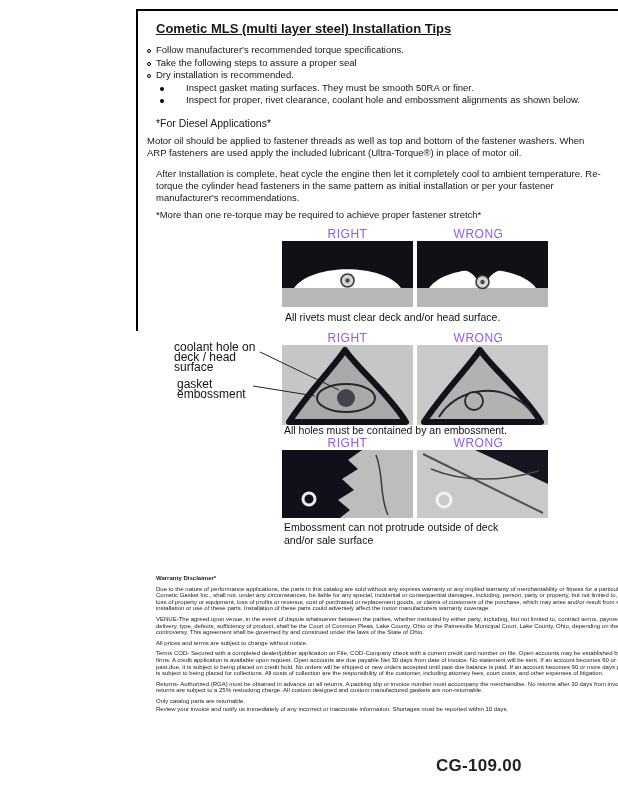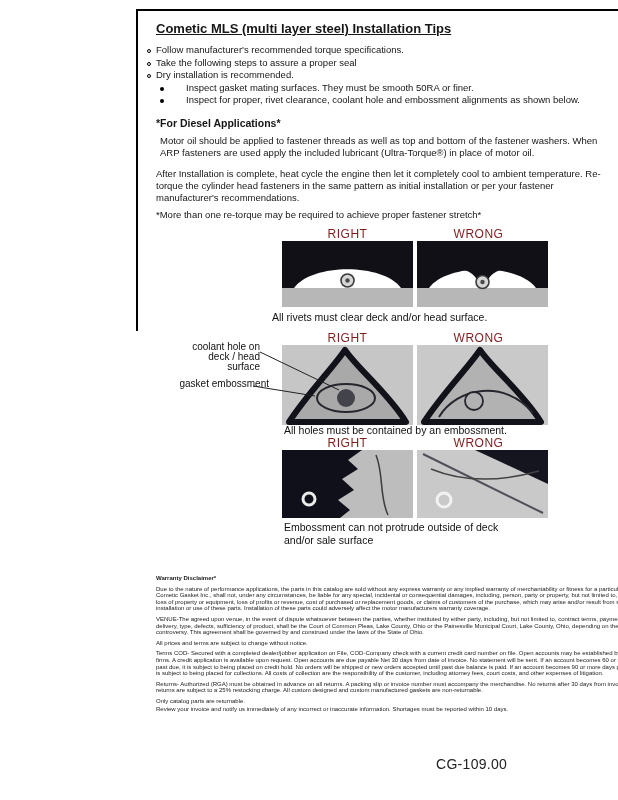--- a/index.html
+++ b/index.html
@@ -11,37 +11,37 @@
   .border-line { background:#000; }
 
   .title { font-size:13px; font-weight:bold; text-decoration:underline; white-space:nowrap; }
 
   .tips { list-style:none; }
   .tips li { display:flex; align-items:center; font-size:9.5px; line-height:11px; margin-bottom:1.5px; }
   .dot-open { width:4px; height:4px; border:1px solid #000; border-radius:50%; margin:3px 5px 0 0; flex:none; }
   .dot-fill { width:4px; height:4px; background:#000; border-radius:50%; margin:3px 5px 0 0; flex:none; }
   .tips li.sub { margin-left:13px;gap:17px; }
 
-  .h2 { font-size:10.5px; font-weight:bold; }
+  .h2 { font-size:10.5px; font-weight:normal; }
   .body-p { font-size:9.5px; line-height:12px; }
 
   .dg-head { display:flex; width:266px; }
-  .dg-head span { width:131px; text-align:center; font-size:12px; color:#7f1d1d; letter-spacing:0.5px; }
+  .dg-head span { width:131px; text-align:center; font-size:12px; color:#8b5cf6; letter-spacing:0.5px; }
   .panels { display:flex; gap:4px; z-index:1; }
   .panels svg { display:block; }
   .caption { font-size:10.5px; color:#111; }
 
-  .ptr-label { font-size:10px; line-height:10px; text-align:right; color:#111; }
+  .ptr-label { font-size:12px; line-height:10px; color:#111; }
   .ptr-overlay { z-index:2; pointer-events:none; }
 
   .warranty { width:494px; font-size:6px; line-height:6.6px; color:#222; }
   .warranty p { margin-bottom:4px; }
   .w-head { font-weight:bold; font-size:6px; margin-bottom:4px; }
 
-  .footer-code { font-size:14px; color:#222; letter-spacing:0.3px; }
+  .footer-code { font-size:17px; color:#222; letter-spacing:0.3px;font-weight:bold; }
 </style>
 </head>
 <body>
 
 <div class="page">
 
   <div class="abs border-line" style="left:88px;top:9px;width:524px;height:2px"></div>
   <div class="abs border-line" style="left:88px;top:9px;width:2px;height:322px"></div>
 
   <div class="abs title" style="left:108px;top:21px">Cometic MLS (multi layer steel) Installation Tips</div>
@@ -63,21 +63,21 @@
         <span class="dot-fill"></span>
         <span>Inspect gasket mating surfaces.  They must be smooth 50RA or finer.</span>
       </li>
     <li class="sub">
         <span class="dot-fill"></span>
         <span>Inspect for proper, rivet clearance, coolant hole and embossment alignments as shown below.</span>
       </li>
   </ul>
 
   <div class="abs h2" style="left:108px;top:117px">*For Diesel Applications*</div>
-  <p class="abs body-p" style="left:112px;top:135px;width:452px">Motor oil should be applied to fastener threads as well as top and bottom of the fastener washers. When ARP fasteners are used apply the included lubricant (Ultra-Torque®) in place of motor oil.</p>
+  <p class="abs body-p" style="left:99px;top:135px;width:452px">Motor oil should be applied to fastener threads as well as top and bottom of the fastener washers. When ARP fasteners are used apply the included lubricant (Ultra-Torque®) in place of motor oil.</p>
   <p class="abs body-p" style="left:108px;top:209px;width:452px">*More than one re-torque may be required to achieve proper fastener stretch*</p>
   <p class="abs body-p" style="left:108px;top:168px;width:452px">After Installation is complete, heat cycle the engine then let it completely cool to ambient temperature. Re-torque the cylinder head fasteners in the same pattern as initial installation or per your fastener manufacturer's recommendations.</p>
 
   <div class="abs dg-head" style="left:234px;top:227px">
     <span>RIGHT</span>
     <span>WRONG</span>
   </div>
   <div class="abs panels" style="left:234px;top:241px">
     <svg width="131" height="66" viewBox="0 0 131 66">
       <rect width="131" height="66" fill="#101016"></rect>
@@ -88,21 +88,21 @@
     </svg>
     <svg width="131" height="66" viewBox="0 0 131 66">
       <rect width="131" height="66" fill="#101016"></rect>
       <rect y="47" width="131" height="19" fill="#b7b7b7"></rect>
       <path d="M12,47 C30,22 101,22 119,47 Z" fill="#ffffff"></path>
       <path d="M40,28 C52,29 57,33 60,39 L71,39 C74,33 79,29 91,28 C80,23 51,23 40,28 Z" fill="#101016"></path>
       <circle cx="65.5" cy="41" r="6.5" fill="#d6d6d6" stroke="#3a3a3a" stroke-width="1.6"></circle>
       <circle cx="65.5" cy="41" r="2.2" fill="#4a4a4a"></circle>
     </svg>
   </div>
-  <div class="abs caption" style="left:224px;top:311px">All rivets must clear deck and/or head surface.</div>
+  <div class="abs caption" style="left:237px;top:311px">All rivets must clear deck and/or head surface.</div>
 
   <div class="abs dg-head" style="left:234px;top:331px">
     <span>RIGHT</span>
     <span>WRONG</span>
   </div>
 
   <div class="abs ptr-label" style="left:126px;top:342px;width:86px">
     <div>coolant hole on</div>
     <div>deck / head surface</div>
   </div>

